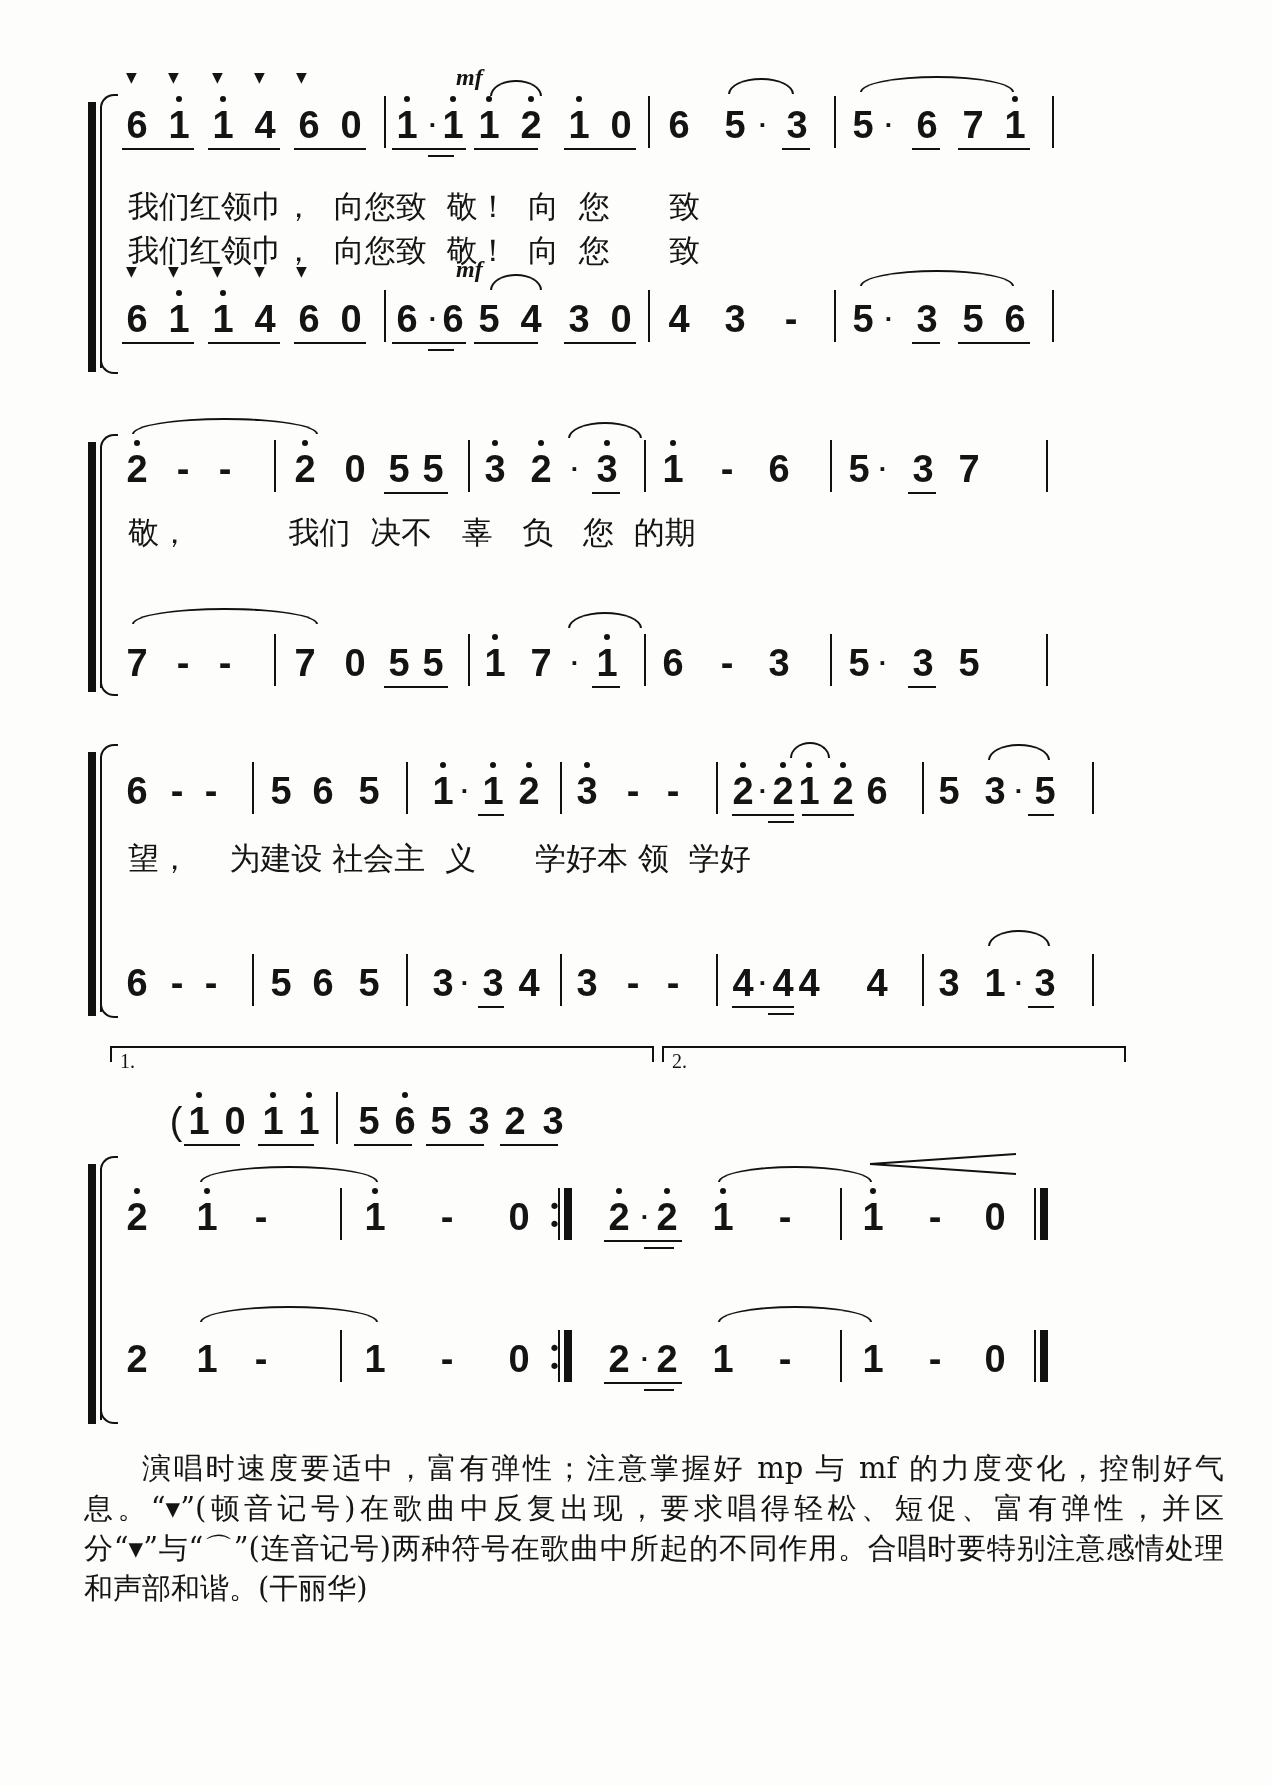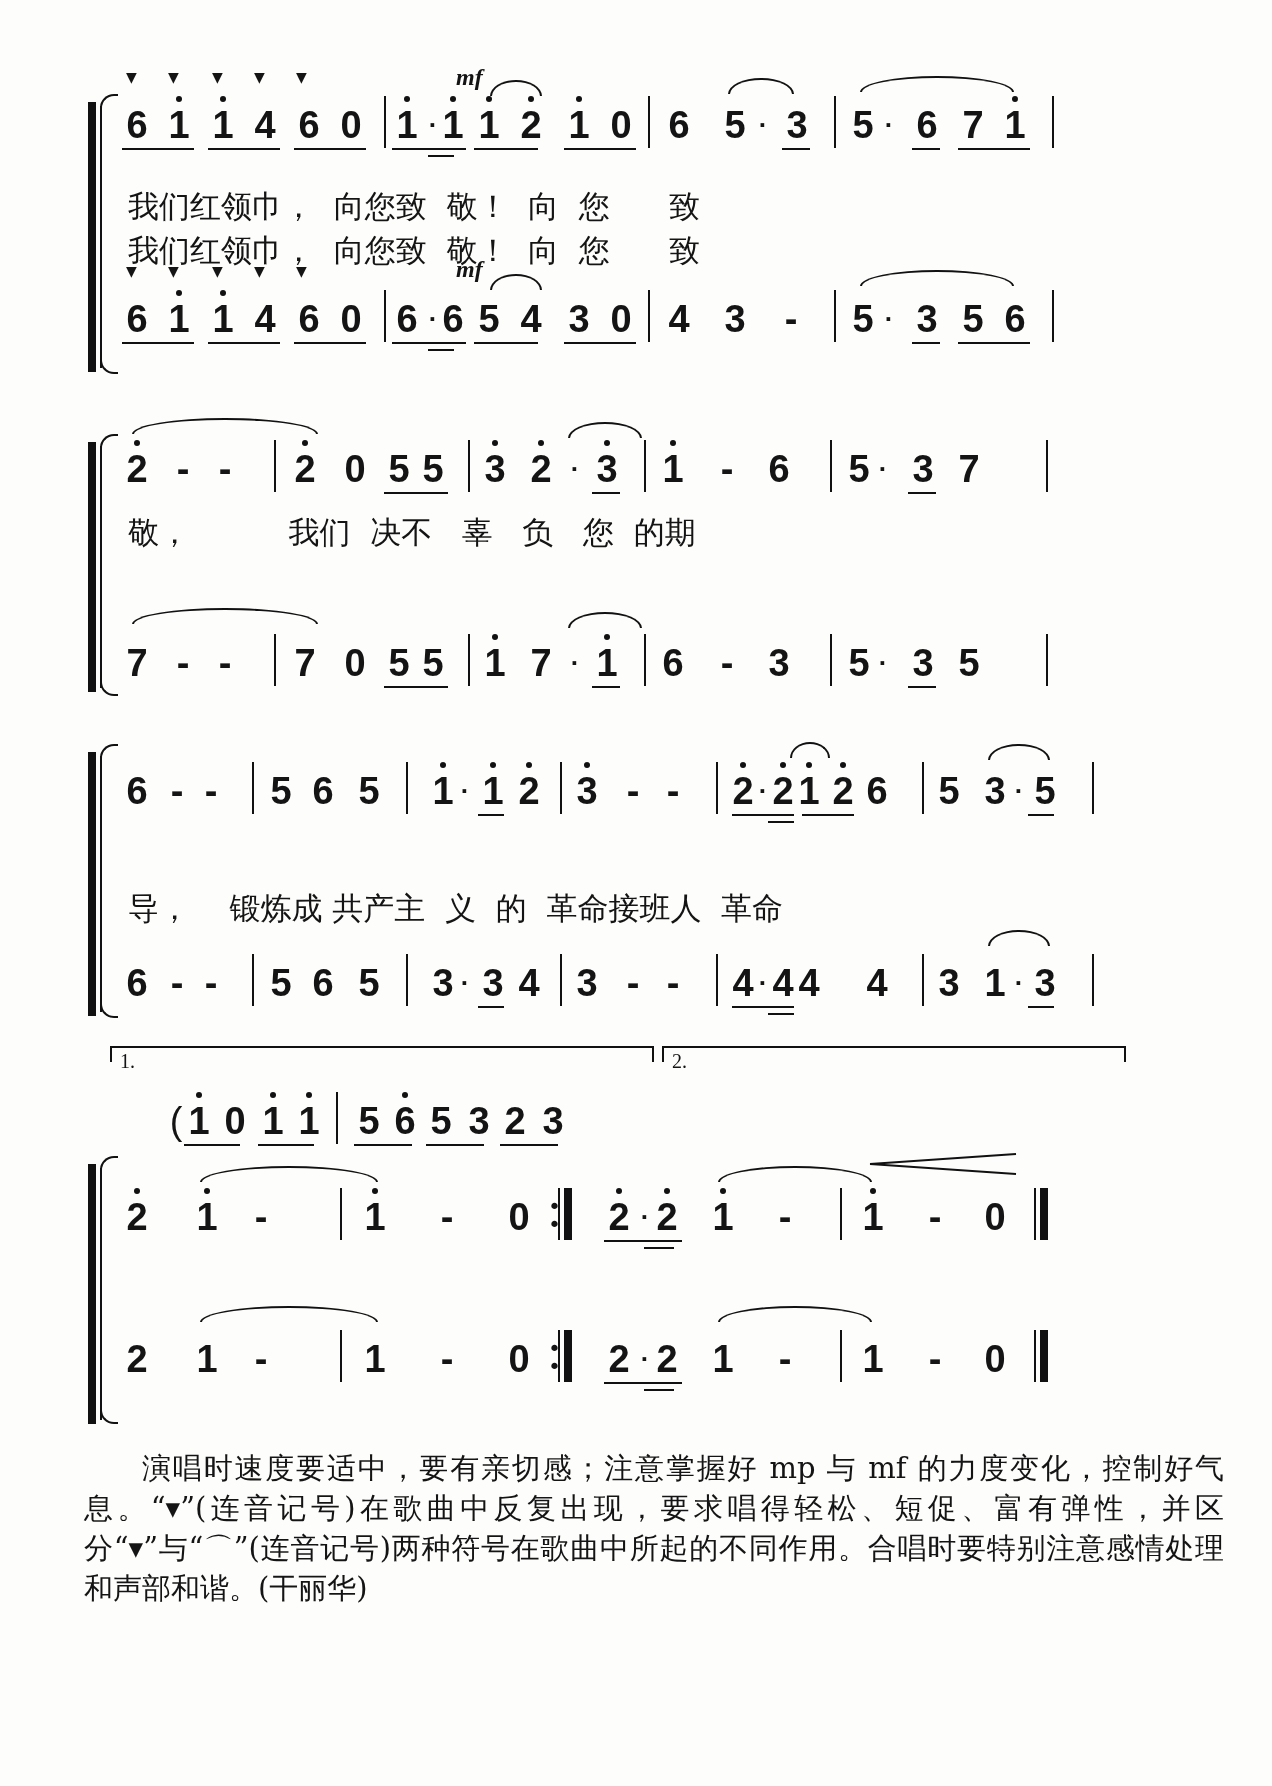--- a/index.html
+++ b/index.html
@@ -248,21 +248,21 @@
       <div class="bar" style="left:794px;"></div>
       <div class="slur" style="left:860px;top:-22px;width:58px;"></div>
       <div class="note" style="left:806px;">5</div>
       <div class="note" style="left:852px;">3</div>
       <div class="note" style="left:876px;font-size:26px;">·</div>
       <div class="note" style="left:902px;">5</div>
       <div class="ul" style="left:900px;width:26px;top:48px;"></div>
       <div class="bar" style="left:964px;"></div>
     </div>
 
-    <div class="lyric" style="top:150px;">导，    锻炼成 共产主  义  的  革命接班人  革命</div>
+    <div class="lyric" style="top:100px;">望，    为建设 社会主  义      学好本 领  学好</div>
 
     <div class="row" style="top:218px;width:1080px;">
       <div class="note" style="left:-6px;">6</div>
       <div class="note" style="left:34px;">-</div>
       <div class="note" style="left:68px;">-</div>
       <div class="bar" style="left:124px;"></div>
       <div class="note" style="left:138px;">5</div>
       <div class="note" style="left:180px;">6</div>
       <div class="note" style="left:226px;">5</div>
       <div class="bar" style="left:278px;"></div>
@@ -384,15 +384,15 @@
       <div class="bar" style="left:712px;"></div>
       <div class="note" style="left:730px;">1</div>
       <div class="note" style="left:792px;">-</div>
       <div class="note" style="left:852px;">0</div>
       <div class="bar" style="left:906px;"></div>
       <div class="endbar" style="left:912px;"></div>
     </div>
   </div>
 
   <div class="text-block">
-    <p class="ind">演唱时速度要适中，要有亲切感；注意掌握好 mp 与 mf 的力度变化，控制好气息。“▾”(连音记号)在歌曲中反复出现，要求唱得轻松、短促、富有弹性，并区分“▾”与“⌒”(连音记号)两种符号在歌曲中所起的不同作用。合唱时要特别注意感情处理和声部和谐。(干丽华)</p>
+    <p class="ind">演唱时速度要适中，富有弹性；注意掌握好 mp 与 mf 的力度变化，控制好气息。“▾”(顿音记号)在歌曲中反复出现，要求唱得轻松、短促、富有弹性，并区分“▾”与“⌒”(连音记号)两种符号在歌曲中所起的不同作用。合唱时要特别注意感情处理和声部和谐。(干丽华)</p>
   </div>
 </div>
 
 </body></html>

